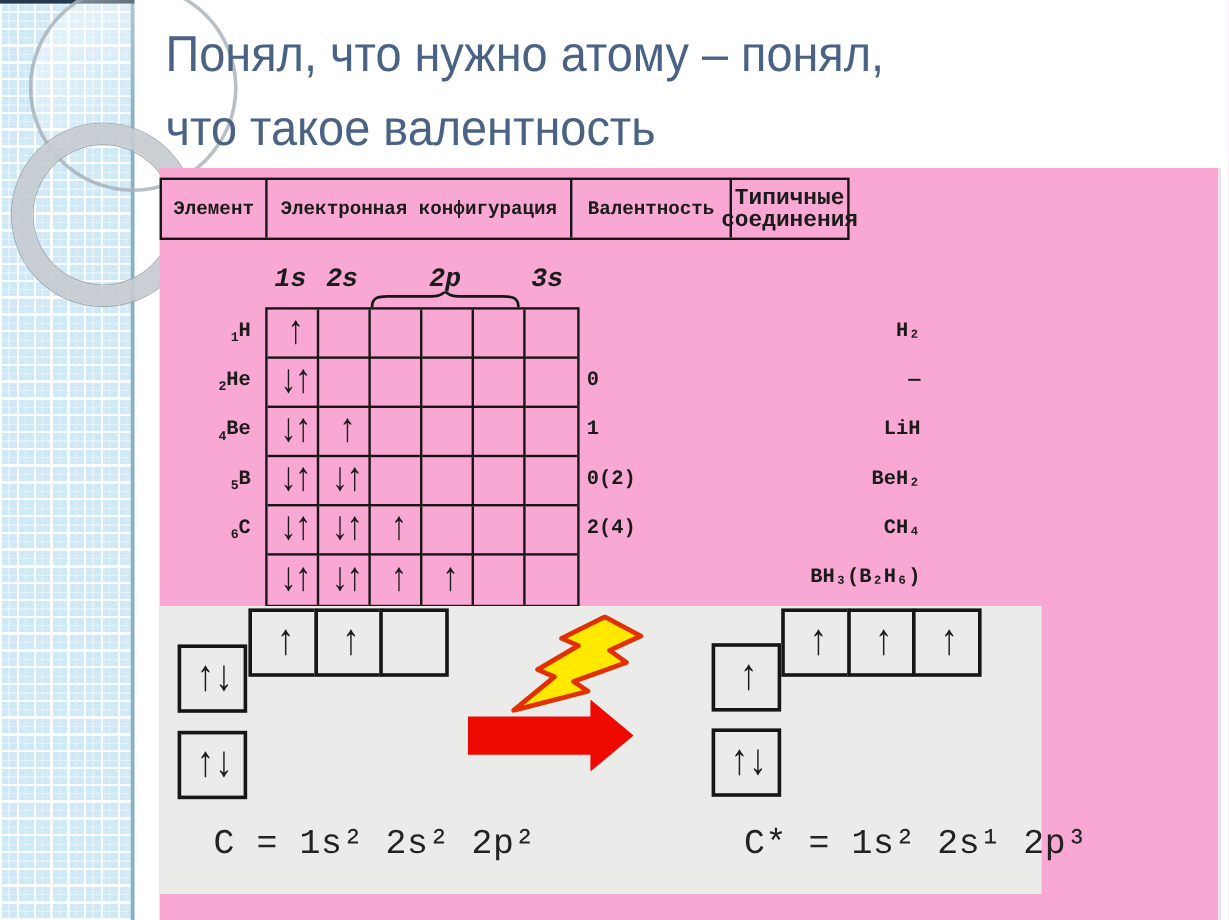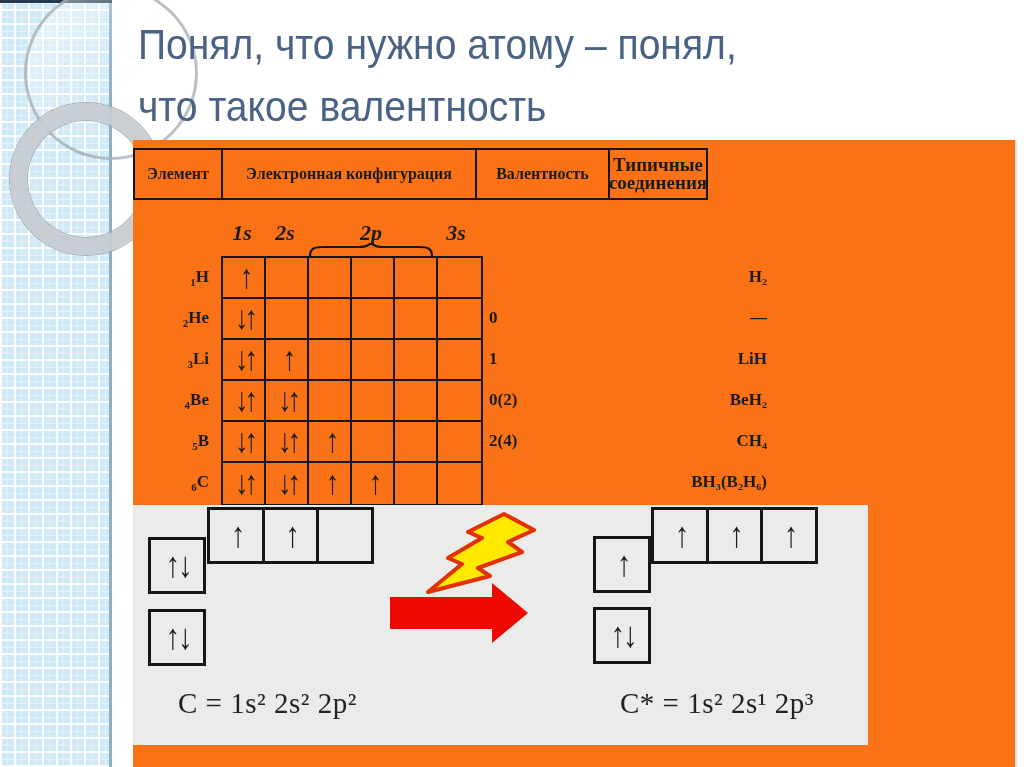--- a/index.html
+++ b/index.html
@@ -31,22 +31,22 @@
   }
   
   .title{
     position:absolute;left:138px;top:14px;width:900px;
     font-size:42px;line-height:62px;color:#4a6385;font-weight:400;
     transform:scaleX(.93);transform-origin:left top;letter-spacing:0;
   }
   
   .figure{
     position:absolute;left:133px;top:140px;width:882px;height:627px;
-    background:#f97316;border-right:2px solid #e6e6e3;
-    font-family:Liberation Serif, serif;color:#1b1b1b;
+    background:#f9a8d4;border-right:2px solid #e6e6e3;
+    font-family:Liberation Mono, monospace;color:#1b1b1b;
   }
   .htable{
     position:absolute;left:0;top:8px;display:flex;
     border:2.5px solid #161616;background:transparent;
   }
   .hcell{
     border-right:2.5px solid #161616;display:flex;align-items:center;justify-content:center;
     font-weight:bold;font-size:16px;text-align:center;height:48px;
   }
   .hcell:last-child{border-right:none;}
@@ -239,21 +239,20 @@
         <span class="arr"></span>
       </div>
     <div class="gcell">
         <span class="arr"></span>
       </div>
   </div>
 
   <div class="rowcol elems">
     <div><sub>1</sub><span>H</span></div>
     <div><sub>2</sub><span>He</span></div>
-    <div><sub>3</sub><span>Li</span></div>
     <div><sub>4</sub><span>Be</span></div>
     <div><sub>5</sub><span>B</span></div>
     <div><sub>6</sub><span>C</span></div>
   </div>
 
   <div class="rowcol vals">
     <div></div>
     <div>0</div>
     <div>1</div>
     <div>0(2)</div>

